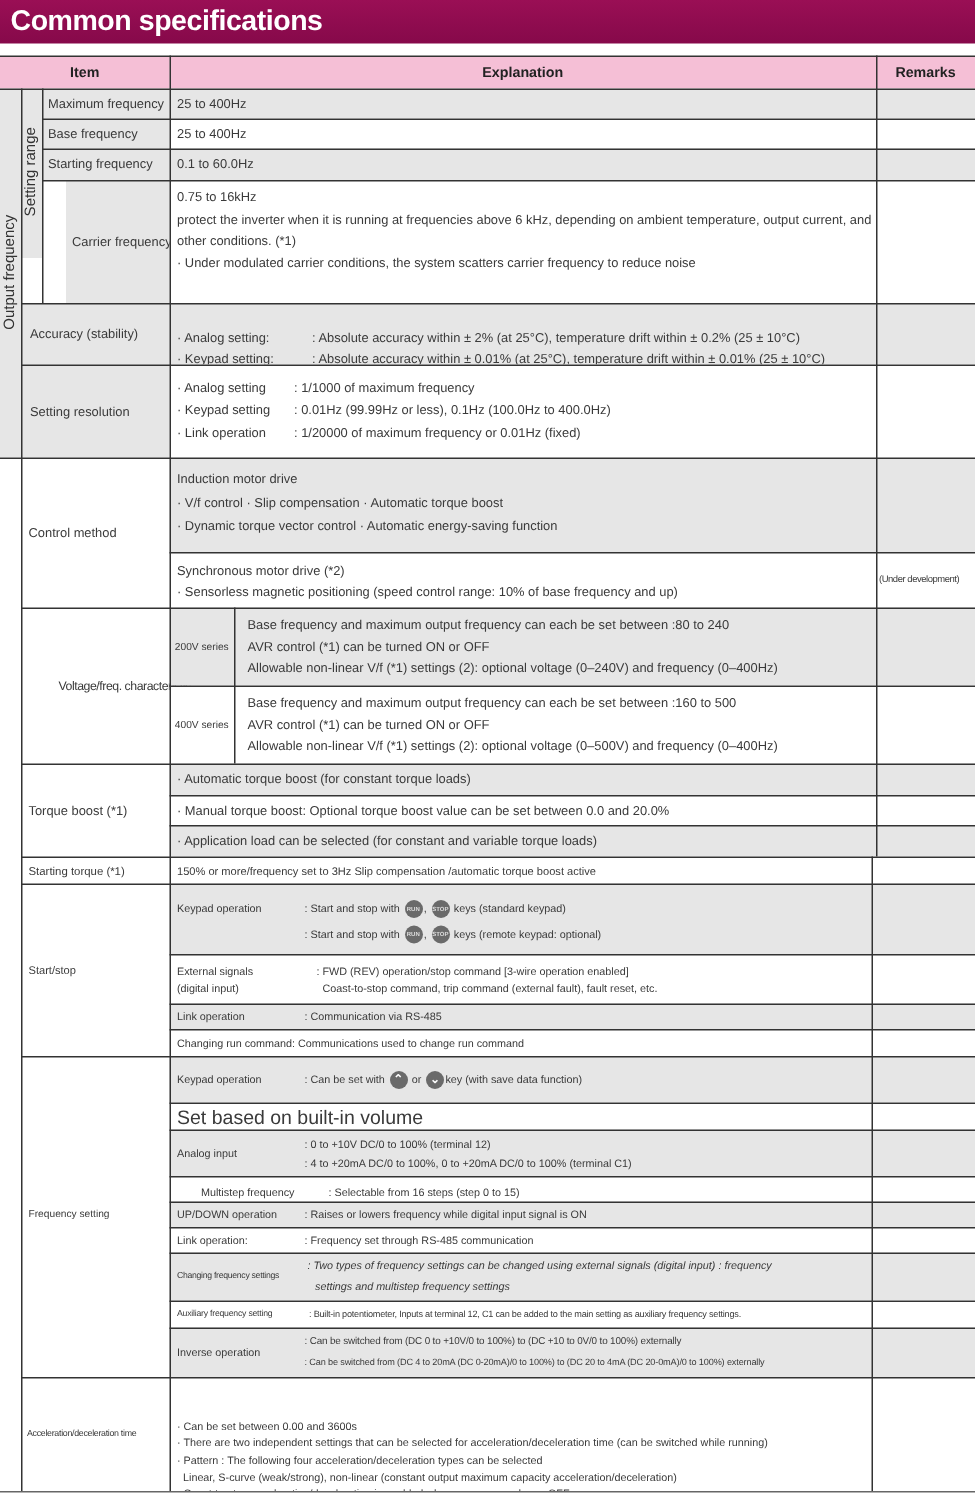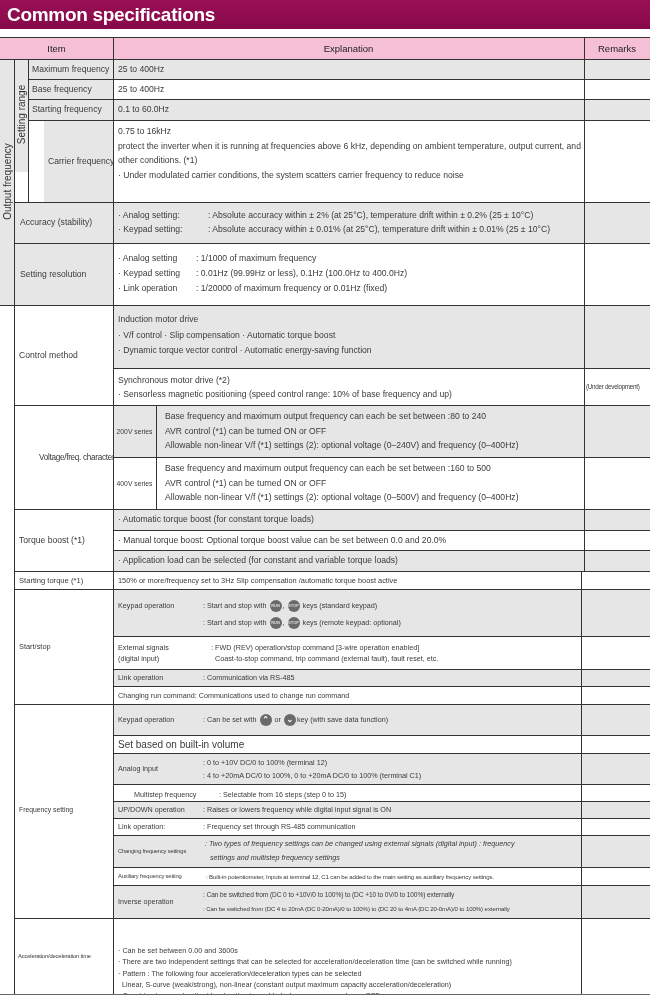--- a/index.html
+++ b/index.html
@@ -3,21 +3,21 @@
 <meta charset="utf-8">
 <style>
   html,body{margin:0;padding:0;background:#ffffff;}
   body{width:650px;height:1000px;overflow:hidden;position:relative;font-family:"Liberation Sans",sans-serif;color:#333;}
   .title-bar{position:absolute;left:0;top:0;width:650px;height:29px;background:linear-gradient(#9a0f55,#86094a);}
   .title-bar h1{margin:0;font-size:19px;line-height:29px;font-weight:bold;color:#fff;padding-left:7px;letter-spacing:-0.3px;font-family:"Liberation Sans",sans-serif;}
   .abs{position:absolute;box-sizing:border-box;}
   .cell{position:absolute;box-sizing:border-box;font-size:8.6px;line-height:11px;color:#3a3a3a;overflow:hidden;white-space:nowrap;}
   .g{background:#e6e6e6;}
   .w{background:#ffffff;}
-  .hdr{background:#f5bfd6;font-weight:normal;font-size:9.5px;color:#222;text-align:center;}
+  .hdr{background:#f5bfd6;font-weight:bold;font-size:9.5px;color:#222;text-align:center;}
   .vc{display:flex;align-items:center;}
   .hline{position:absolute;height:1px;background:#333;}
   .vline{position:absolute;width:1px;background:#333;}
   .vt{position:absolute;transform:rotate(-90deg);transform-origin:center;white-space:nowrap;font-size:10px;color:#333;}
   .lbl{display:inline-block;}
   .keyicon{display:inline-block;width:12px;height:12px;border-radius:50%;background:#6a6a6a;color:#ddd;font-size:4px;line-height:12px;text-align:center;vertical-align:middle;margin:0 1px;font-weight:bold;}
   .keyicon.arrow{font-size:8px;line-height:11px;color:#fff;}
   .line{display:block;}
 </style>
 </head>
@@ -59,21 +59,21 @@
   <div class="cell g vc" style="left:44px;top:120px;width:85px;height:82px;padding-left:4px;">Carrier frequency</div>
   <div class="cell w" style="left:113px;top:120px;width:471px;height:82px;padding:4px 5px;line-height:14.6px;">
     <span class="line">0.75 to 16kHz</span>
     <span class="line">protect the inverter when it is running at frequencies above 6 kHz, depending on ambient temperature, output current, and</span>
     <span class="line">other conditions. (*1)</span>
     <span class="line">· Under modulated carrier conditions, the system scatters carrier frequency to reduce noise</span>
   </div>
   <div class="cell w" style="left:584px;top:120px;width:66px;height:82px;"></div>
 
   <div class="cell g vc" style="left:14px;top:202px;width:99px;height:41px;padding-left:6px;">Accuracy (stability)</div>
-  <div class="cell g" style="left:113px;top:202px;width:471px;height:41px;padding:6px 5px;line-height:14px;">
+  <div class="cell g" style="left:113px;top:202px;width:471px;height:41px;padding:16px 5px;line-height:14px;">
     <span class="line"><span class="lbl" style="width:90px">· Analog setting:</span><span>: Absolute accuracy within ± 2% (at 25°C), temperature drift within ± 0.2% (25 ± 10°C)</span></span>
     <span class="line"><span class="lbl" style="width:90px">· Keypad setting:</span><span>: Absolute accuracy within ± 0.01% (at 25°C), temperature drift within ± 0.01% (25 ± 10°C)</span></span>
   </div>
   <div class="cell g" style="left:584px;top:202px;width:66px;height:41px;"></div>
 
   <div class="cell g vc" style="left:14px;top:243px;width:99px;height:62px;padding-left:6px;">Setting resolution</div>
   <div class="cell w" style="left:113px;top:243px;width:471px;height:62px;padding:8px 5px;line-height:15px;">
     <span class="line"><span class="lbl" style="width:78px">· Analog setting</span><span>: 1/1000 of maximum frequency</span></span>
     <span class="line"><span class="lbl" style="width:78px">· Keypad setting</span><span>: 0.01Hz (99.99Hz or less), 0.1Hz (100.0Hz to 400.0Hz)</span></span>
     <span class="line"><span class="lbl" style="width:78px">· Link operation</span><span>: 1/20000 of maximum frequency or 0.01Hz (fixed)</span></span>
@@ -136,21 +136,21 @@
       <span class="lbl" style="width:85px">Link operation</span>
       <span>: Communication via RS-485</span>
     </div>
   <div class="cell g" style="left:581px;top:669px;width:69px;height:17px;"></div>
   <div class="cell w vc" style="left:113px;top:686px;width:468px;height:18px;padding-left:5px;font-size:7.2px;">Changing run command: Communications used to change run command</div>
   <div class="cell w" style="left:581px;top:686px;width:69px;height:18px;"></div>
 
   <div class="cell w" style="left:14px;top:704px;width:99px;height:214px;padding-left:5px;padding-top:100px;font-size:6.8px;">Frequency setting</div>
   <div class="cell g vc" style="left:113px;top:704px;width:468px;height:31px;padding-left:5px;font-size:7.2px;"><span class="lbl" style="width:85px">Keypad operation</span><span>: Can be set with</span>&nbsp;<span class="keyicon arrow">⌃</span>&nbsp;<span>or</span>&nbsp;<span class="keyicon arrow">⌄</span><span>key (with save data function)</span></div>
   <div class="cell g" style="left:581px;top:704px;width:69px;height:31px;"></div>
-  <div class="cell w vc" style="left:113px;top:735px;width:468px;height:18px;padding-left:5px;font-size:10px;">Set based on built-in volume</div>
+  <div class="cell w vc" style="left:113px;top:735px;width:468px;height:18px;padding-left:5px;font-size:13px;">Set based on built-in volume</div>
   <div class="cell w" style="left:581px;top:735px;width:69px;height:18px;"></div>
   <div class="cell g vc" style="left:113px;top:753px;width:468px;height:31px;padding-left:5px;font-size:7.2px;">
     <span class="lbl" style="width:85px">Analog input</span>
     <span style="line-height:13px;">
         <span class="line">: 0 to +10V DC/0 to 100% (terminal 12)</span>
         <span class="line">: 4 to +20mA DC/0 to 100%, 0 to +20mA DC/0 to 100% (terminal C1)</span>
       </span>
   </div>
   <div class="cell g" style="left:581px;top:753px;width:69px;height:31px;"></div>
   <div class="cell w vc" style="left:113px;top:784px;width:468px;height:20px;padding-left:5px;font-size:7.2px;margin-left:16px;">

